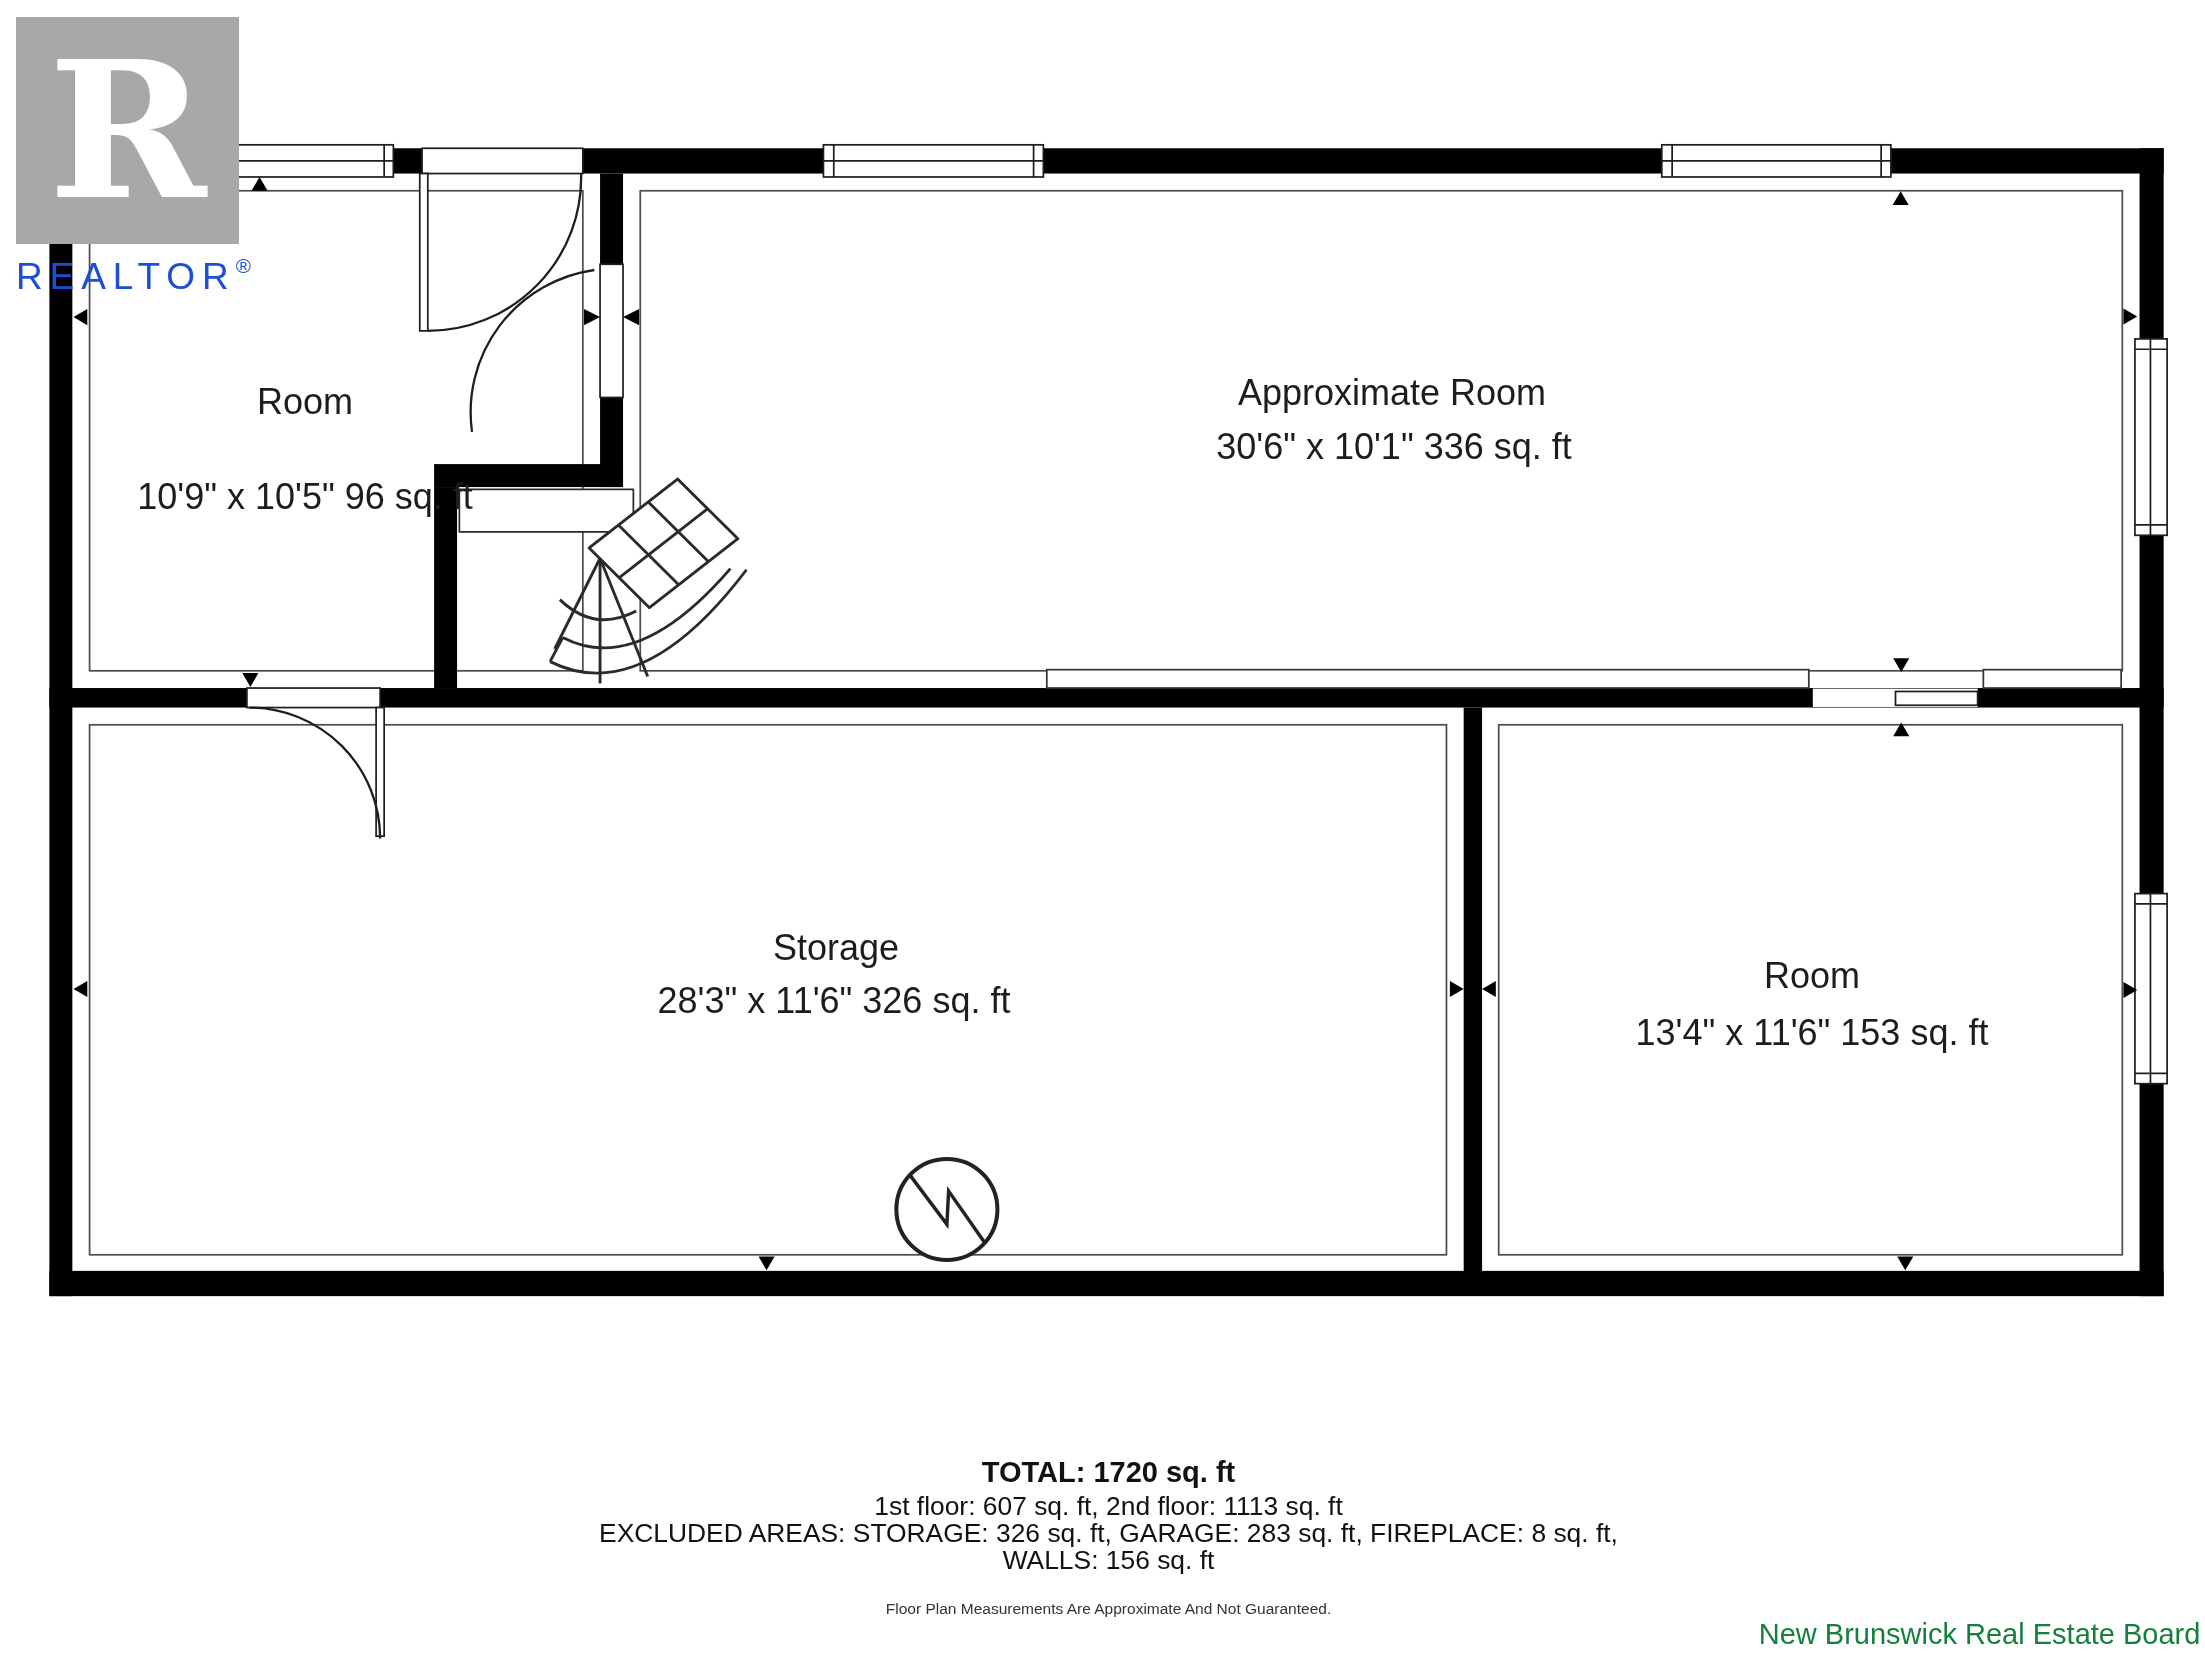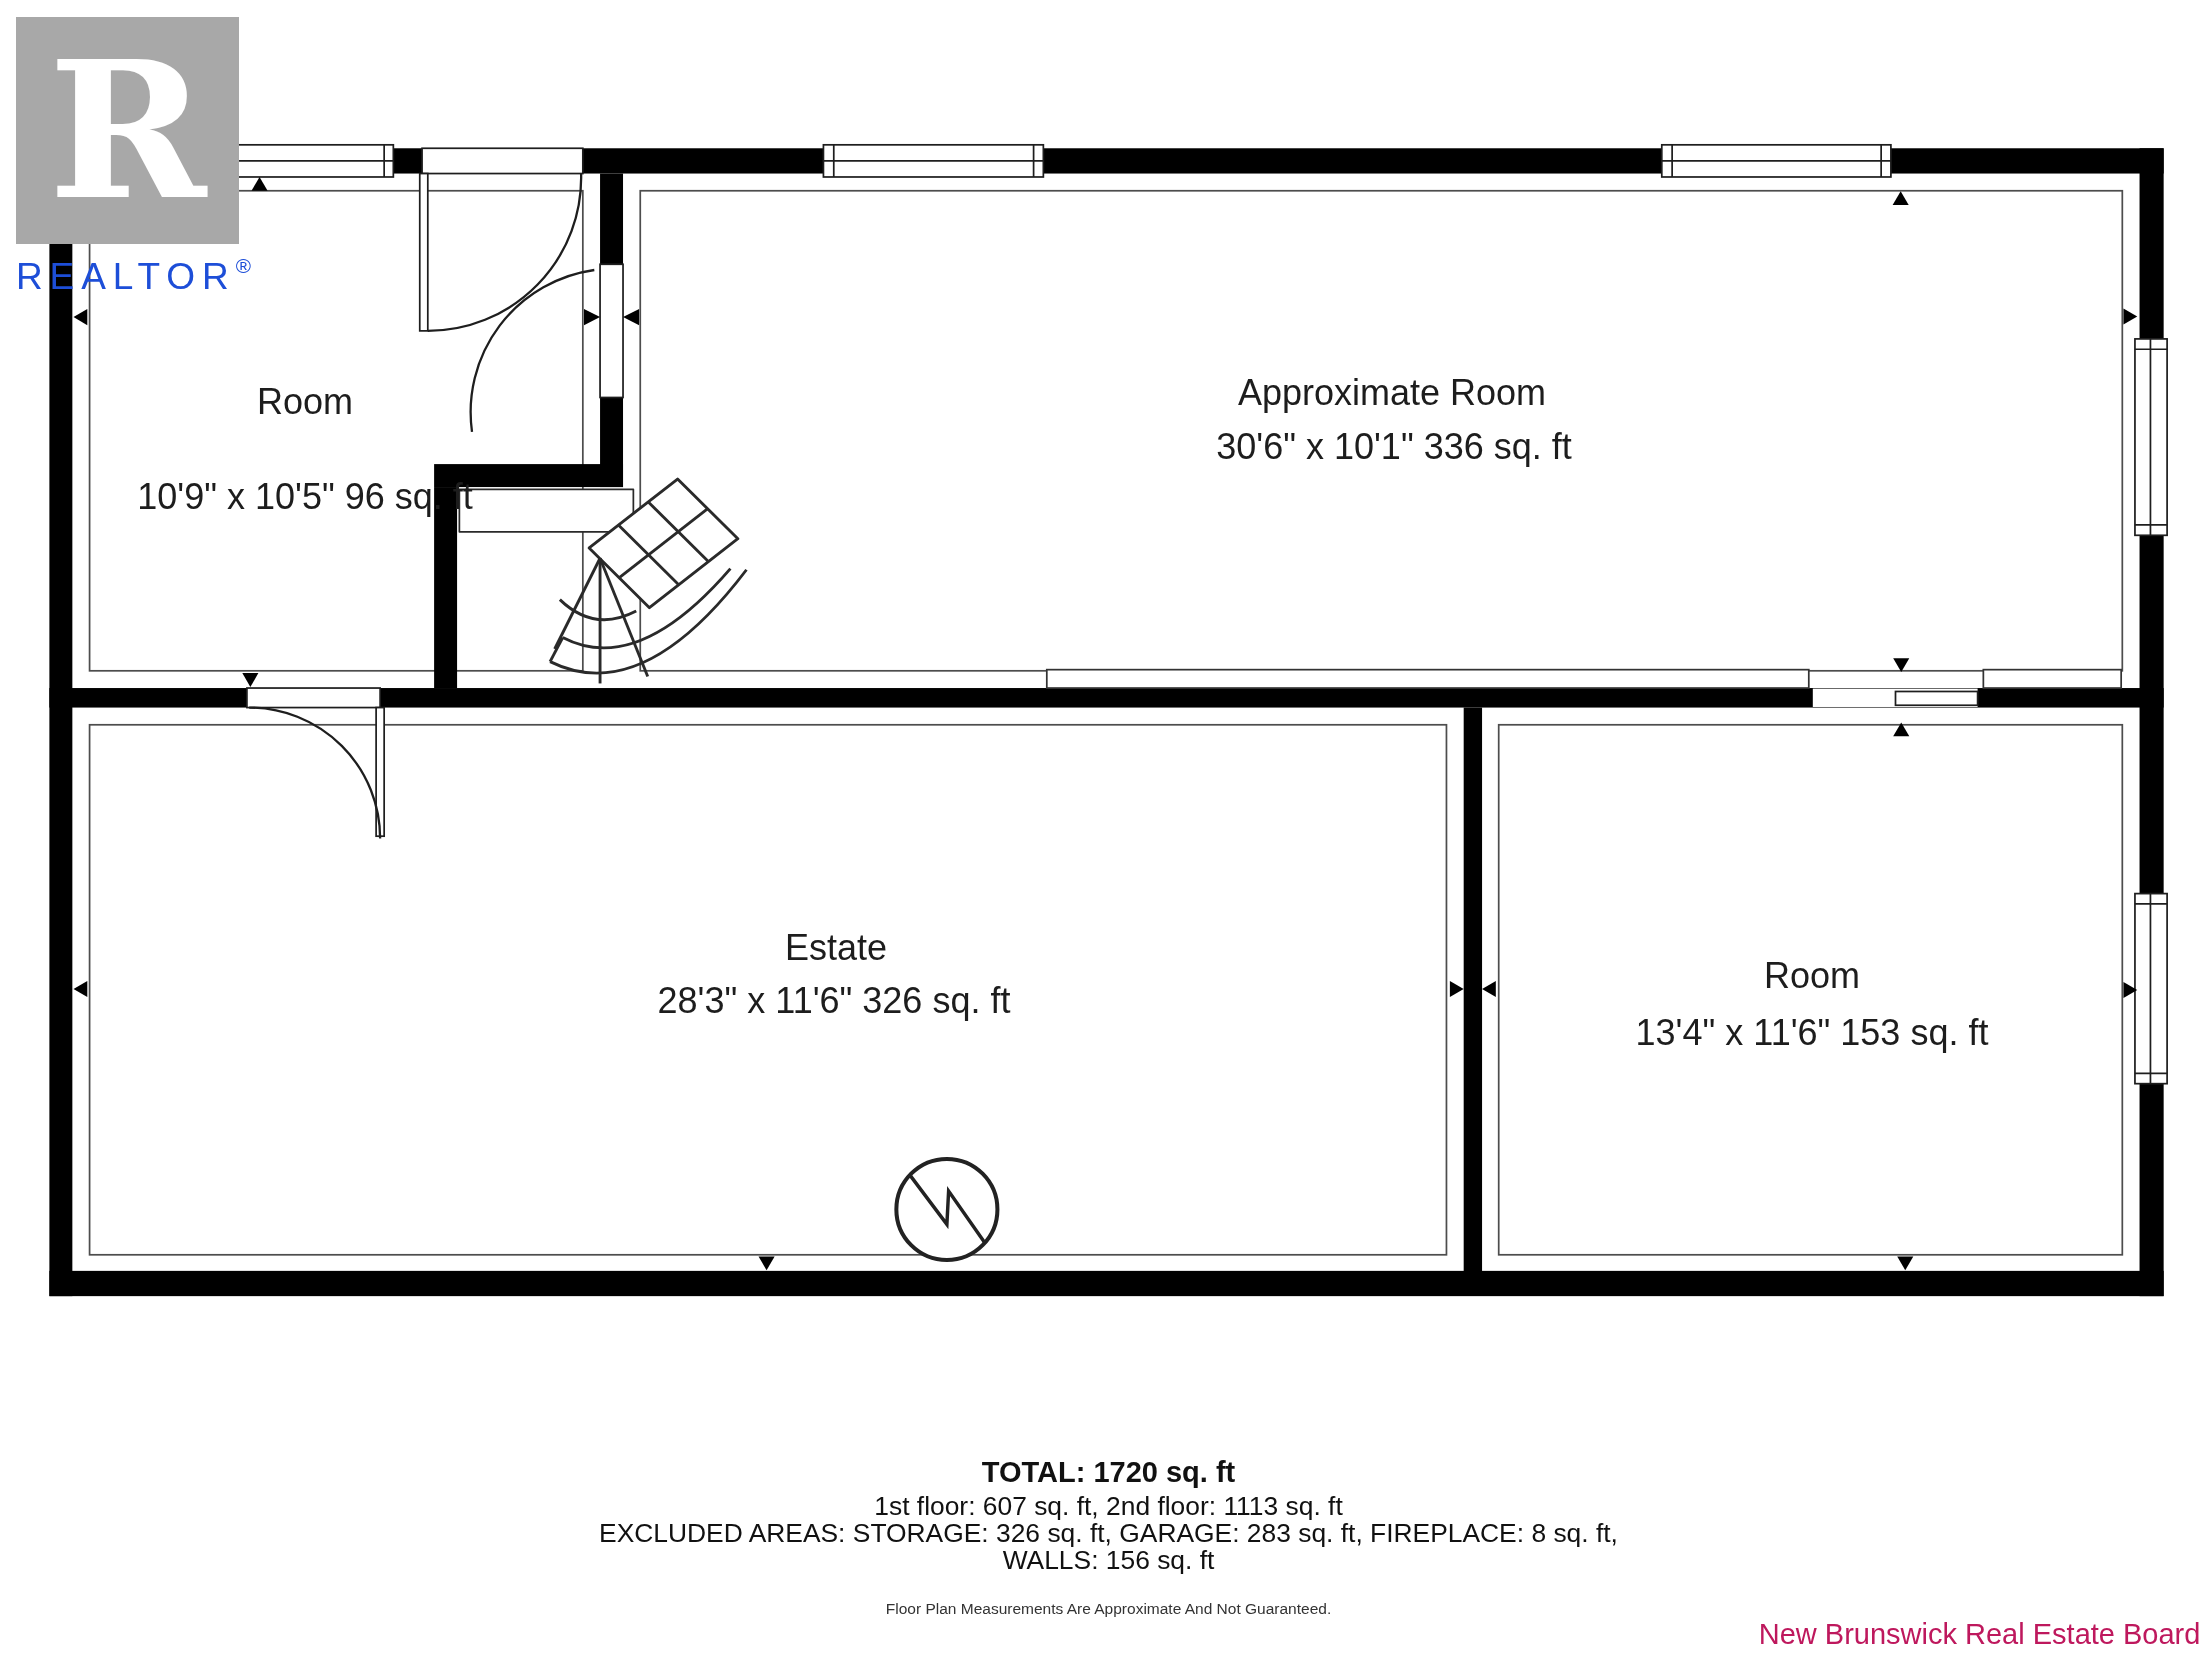--- a/index.html
+++ b/index.html
@@ -28,21 +28,21 @@
   .logo-reg{font-size:20.7px;vertical-align:16px;letter-spacing:0;}
 
   
   .summary-line{position:absolute;left:0;width:2217px;text-align:center;white-space:nowrap;}
   .sum-total{top:1456px;font-size:29px;font-weight:bold;color:#111;}
   .sum-floors{top:1491px;font-size:26.4px;color:#111;}
   .sum-excluded{top:1518px;font-size:26.4px;color:#111;}
   .sum-walls{top:1545px;font-size:26.4px;color:#111;}
   .sum-disclaimer{top:1600px;font-size:15.5px;color:#333;}
 
-  .watermark{position:absolute;right:4.6px;top:1618px;font-size:29px;color:#be185d;white-space:nowrap;}
+  .watermark{position:absolute;right:4.6px;top:1618px;font-size:29px;color:#15803d;white-space:nowrap;}
 </style>
 </head>
 <body>
 
 <div class="page">
 
   <svg class="plan-svg" viewBox="0 0 3840 2880">
 
     <g fill="none" stroke="#4d4d4d" stroke-width="3">
       <rect x="156" y="332" width="859" height="836"></rect>
@@ -171,21 +171,21 @@
     </div>
     <div class="logo-word"><span>REALTOR</span><span class="logo-reg">®</span></div>
   </div>
 
   <div class="room-label room-name lbl-room1-name">Room</div>
   <div class="room-label room-dims lbl-room1-dims">10'9" x 10'5" 96 sq. ft</div>
 
   <div class="room-label room-name lbl-rec-name">Approximate Room</div>
   <div class="room-label room-dims lbl-rec-dims">30'6" x 10'1" 336 sq. ft</div>
 
-  <div class="room-label room-name lbl-storage-name">Estate</div>
+  <div class="room-label room-name lbl-storage-name">Storage</div>
   <div class="room-label room-dims lbl-storage-dims">28'3" x 11'6" 326 sq. ft</div>
 
   <div class="room-label room-name lbl-room2-name">Room</div>
   <div class="room-label room-dims lbl-room2-dims">13'4" x 11'6" 153 sq. ft</div>
 
   <div class="summary-line sum-total">TOTAL: 1720 sq. ft</div>
   <div class="summary-line sum-floors">1st floor: 607 sq. ft, 2nd floor: 1113 sq. ft</div>
   <div class="summary-line sum-excluded">EXCLUDED AREAS: STORAGE: 326 sq. ft, GARAGE: 283 sq. ft, FIREPLACE: 8 sq. ft,</div>
   <div class="summary-line sum-walls">WALLS: 156 sq. ft</div>
   <div class="summary-line sum-disclaimer">Floor Plan Measurements Are Approximate And Not Guaranteed.</div>

